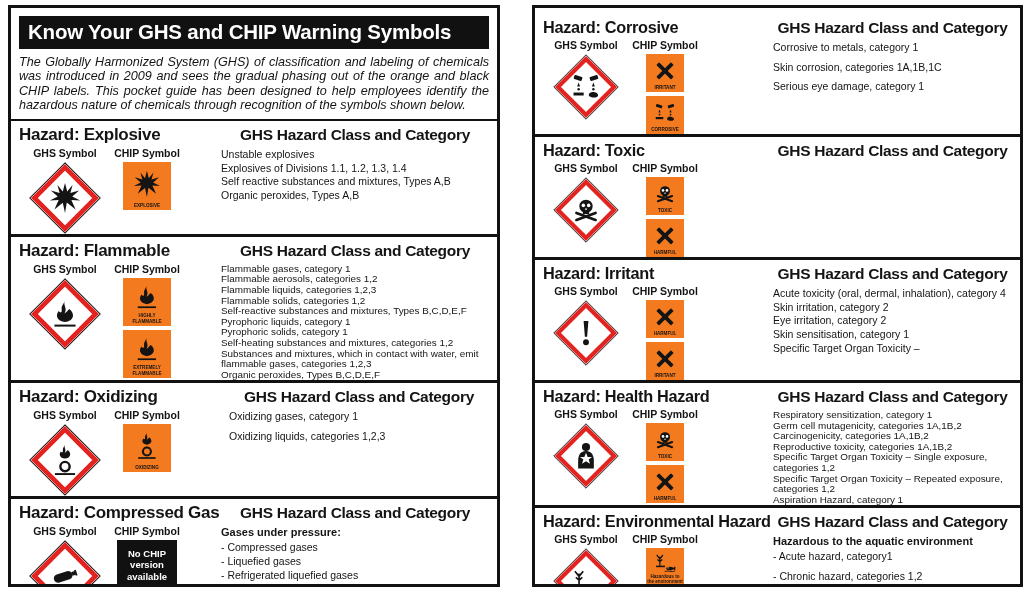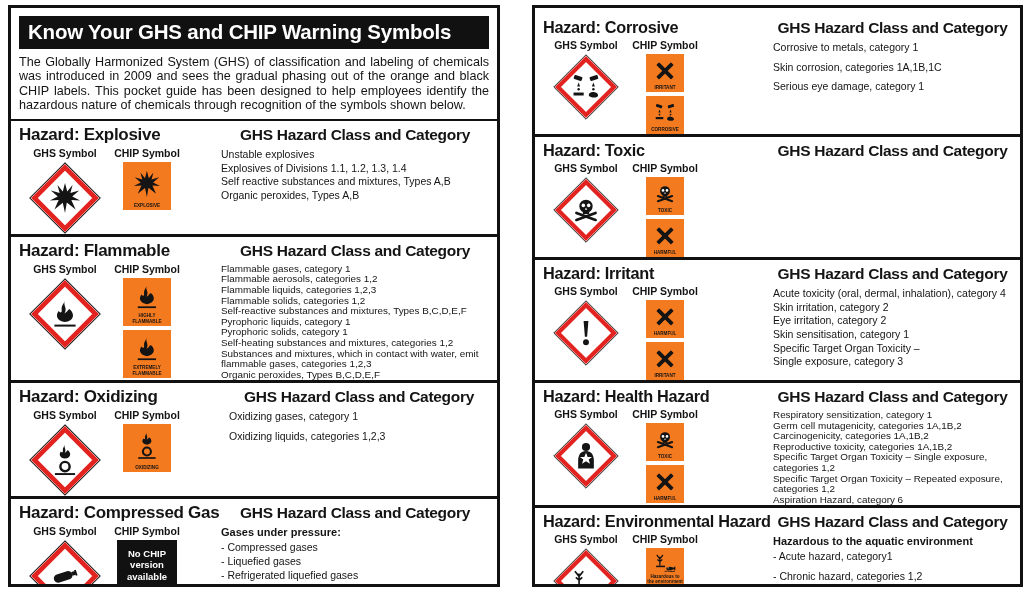--- a/index.html
+++ b/index.html
@@ -6,21 +6,21 @@
   .canvas{position:relative;width:1028px;height:591px;background:#fff;
           font-family:"Liberation Sans",sans-serif;color:#141414;overflow:hidden;}
   .panel{position:absolute;top:5px;height:582px;background:#fff;border:3px solid #111;
          box-sizing:border-box;overflow:hidden;}
   .pL{left:8px;width:492px;--lcol:198px;--dia:72px;--chip:48px;}
   .pR{left:532px;width:491px;--lcol:226px;--dia:66px;--chip:38px;}
 
   .panel-head{padding:8px 8px 6px;border-bottom:2px solid #111;}
   .title-bar{background:#111;color:#fff;font-weight:bold;font-size:20.5px;
              padding:4px 9px 5px;letter-spacing:-0.2px;margin-bottom:6px;}
-  .intro{margin:0;font-size:12.6px;line-height:1.15;text-align:justify;}
+  .intro{margin:0;font-size:12.6px;line-height:1.15;text-align:justify;font-style:italic;}
 
   .pR .sections{padding-top:6px;}
   .section{display:flex;border-top:3px solid #111;box-sizing:border-box;padding:4px 8px 0;}
   .pL .sections .section:first-child{border-top:none;}
   .pR .sections .section:first-child{border-top:none;}
   .pL .section:nth-child(1){min-height:95px;}
   .pL .section:nth-child(2){min-height:143px;}
   .pL .section:nth-child(3){min-height:96px;gap:8px;}
   .pL .section:nth-child(4){min-height:100px;}
   .pR .section:nth-child(1){min-height:112px;}
@@ -429,21 +429,20 @@
     </div>
     <div class="sec-right">
       <div class="ghs-heading">GHS Hazard Class and Category</div>
 
       <div class="items medium">
               <div class="item">Acute toxicity (oral, dermal, inhalation), category 4</div>
               <div class="item">Skin irritation, category 2</div>
               <div class="item">Eye irritation, category 2</div>
               <div class="item">Skin sensitisation, category 1</div>
               <div class="item">Specific Target Organ Toxicity –</div>
-              <div class="item">Single exposure, category 3</div>
             </div>
     </div>
   </div>
 
   <div class="section">
     <div class="sec-left">
       <div class="hazard-title">Hazard: Health Hazard</div>
       <div class="sym-labels">
         <span class="ghs-lab">GHS Symbol</span>
         <span class="chip-lab">CHIP Symbol</span>
@@ -492,21 +491,21 @@
     <div class="sec-right">
       <div class="ghs-heading">GHS Hazard Class and Category</div>
 
       <div class="items dense">
               <div class="item">Respiratory sensitization, category 1</div>
               <div class="item">Germ cell mutagenicity, categories 1A,1B,2</div>
               <div class="item">Carcinogenicity, categories 1A,1B,2</div>
               <div class="item">Reproductive toxicity, categories 1A,1B,2</div>
               <div class="item">Specific Target Organ Toxicity – Single exposure, categories 1,2</div>
               <div class="item">Specific Target Organ Toxicity – Repeated exposure, categories 1,2</div>
-              <div class="item">Aspiration Hazard, category 6</div>
+              <div class="item">Aspiration Hazard, category 1</div>
             </div>
     </div>
   </div>
 
   <div class="section">
     <div class="sec-left">
       <div class="hazard-title">Hazard: Environmental Hazard</div>
       <div class="sym-labels">
         <span class="ghs-lab">GHS Symbol</span>
         <span class="chip-lab">CHIP Symbol</span>

